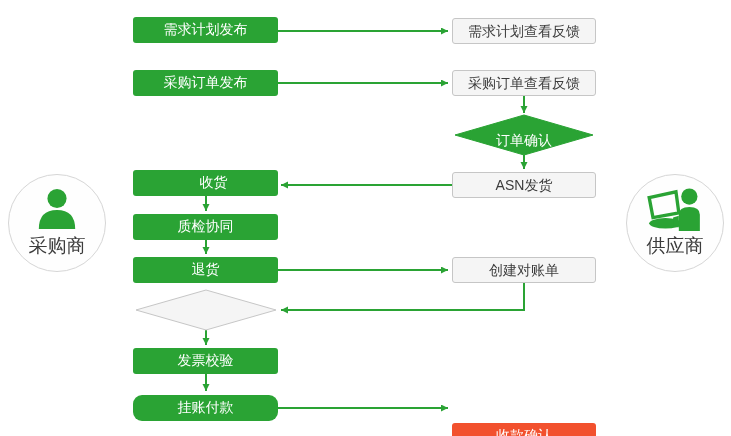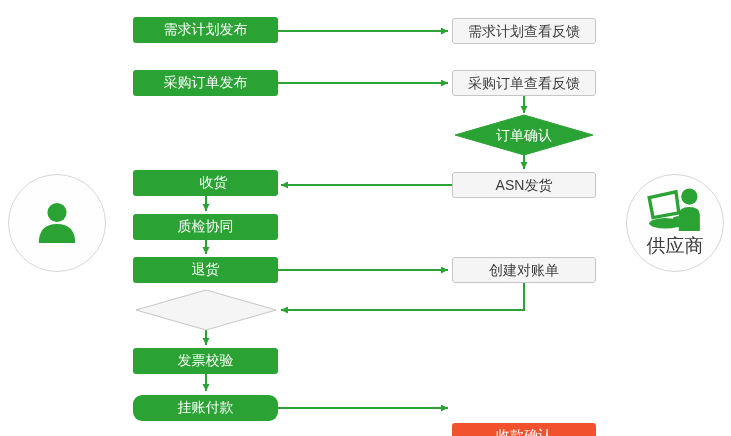--- a/index.html
+++ b/index.html
@@ -66,33 +66,34 @@
   </svg>
 
   <div class="node green" style="left:133px;top:17px;width:145px;">需求计划发布</div>
   <div class="node green" style="left:133px;top:70px;width:145px;">采购订单发布</div>
   <div class="node green" style="left:133px;top:170px;width:145px;padding-left:16px;">收货</div>
   <div class="node green" style="left:133px;top:214px;width:145px;">质检协同</div>
   <div class="node green" style="left:133px;top:257px;width:145px;">退货</div>
   <div class="node green" style="left:133px;top:348px;width:145px;">发票校验</div>
   <div class="node green" style="left:133px;top:395px;width:145px;border-radius:9px;">挂账付款</div>
 
-  <div class="diamond-label on-green" style="left:454px;top:123px;">订单确认</div>
+  <div class="diamond-label on-green" style="left:454px;top:129px;font-family:Liberation Mono, monospace;">订单确认</div>
 
   <div class="node gray" style="left:452px;top:18px;width:144px;">需求计划查看反馈</div>
   <div class="node gray" style="left:452px;top:70px;width:144px;">采购订单查看反馈</div>
   <div class="node gray" style="left:452px;top:172px;width:144px;">ASN发货</div>
   <div class="node gray" style="left:452px;top:257px;width:144px;">创建对账单</div>
   <div class="node red" style="left:452px;top:395px;width:144px;">收款确认</div>
 
   <div class="actor" style="left:8px;top:174px;">
     <svg width="46" height="44" viewBox="0 0 48 46">
       <circle cx="24" cy="12" r="10" fill="var(--green,#2aa334)"></circle>
       <path d="M5 44 Q5 24 24 24 Q43 24 43 44 Z" fill="var(--green,#2aa334)"></path>
     </svg>
+    <div class="label">采购商</div>
   </div>
 
   <div class="actor" style="left:626px;top:174px;">
     <svg width="62" height="44" viewBox="0 0 64 46">
       <ellipse cx="22" cy="38" rx="17" ry="5.5" fill="var(--green,#2aa334)"></ellipse>
       <path d="M5 11 L33 5 L36 27 L9 32 Z" fill="#fefefe" stroke="var(--green,#2aa334)" stroke-width="3.5"></path>
       <circle cx="47" cy="10" r="8.5" fill="var(--green,#2aa334)"></circle>
       <path d="M36 46 L36 29 Q36 21 47 21 Q58 21 58 29 L58 46 Z" fill="var(--green,#2aa334)"></path>
       <path d="M36 30 L36 42 L30 42 L30 32 Z" fill="var(--green,#2aa334)"></path>
     </svg>

